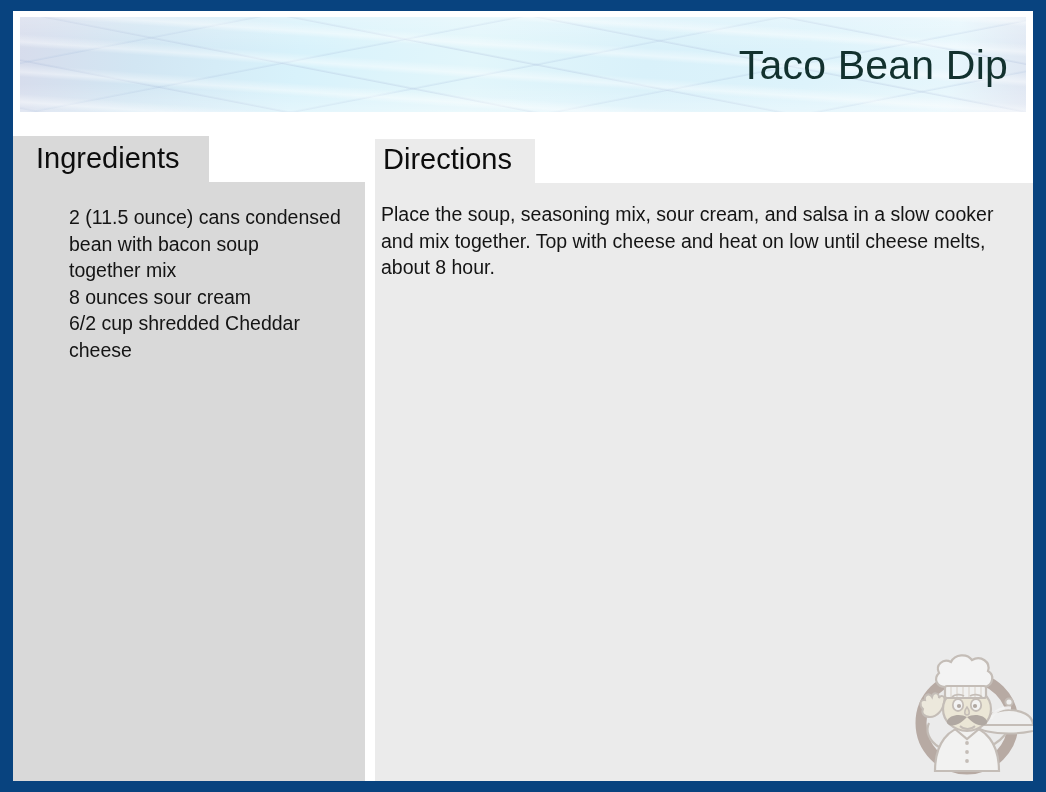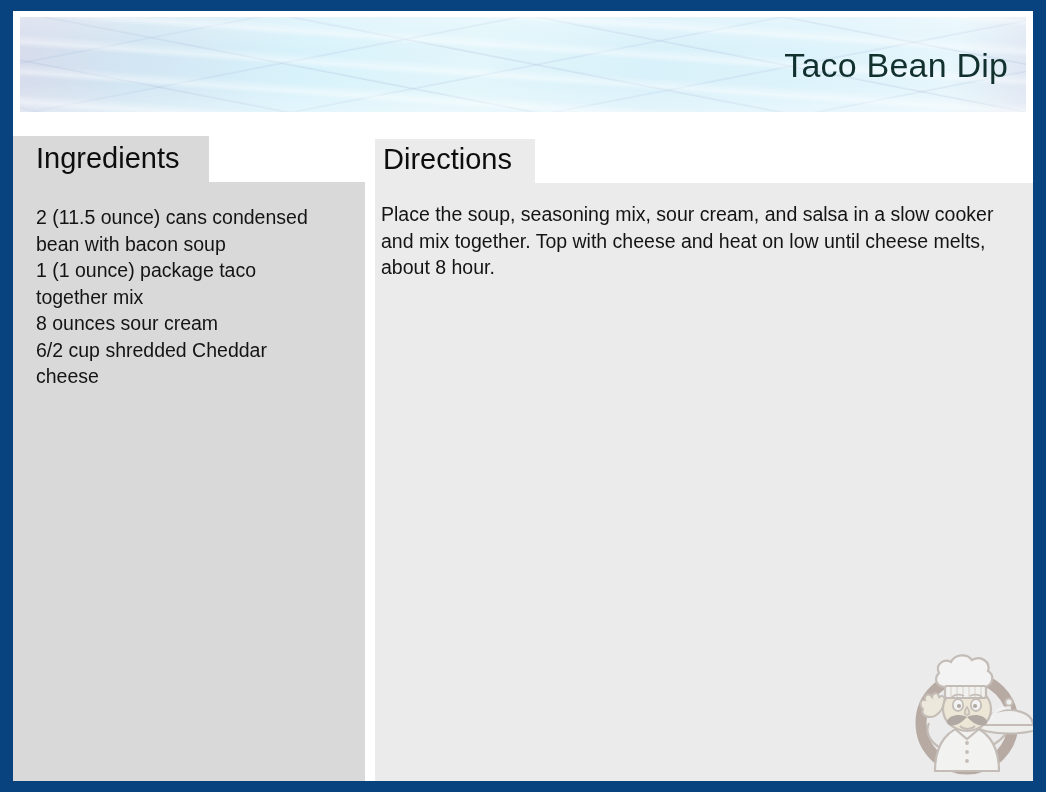--- a/index.html
+++ b/index.html
@@ -97,21 +97,21 @@
        rgba(255,255,255,0.00) 70%,
        rgba(255,255,255,0.30) 100%);
     pointer-events: none;
   }
 
   #recipe-title {
     position: absolute;
     right: 18px;
     top: 50%;
     transform: translateY(-50%);
-    font-size: 34px;
+    font-size: 41px;
     font-weight: 400;
     color: #12312e;
     letter-spacing: 0.2px;
     white-space: nowrap;
   }
 
   
   #ingredients-panel {
     position: absolute;
     left: 0px;
@@ -168,21 +168,21 @@
   #ingredients-list {
     left: 23px;
     top: 68px;
     width: 310px;
   }
   #directions-text {
     left: 6px;
     top: 62px;
     width: 620px;
   }
-  .ingredient-line { display: block; }
+  .ingredient-line { display: block; margin-left: 33px; }
 
   
   #food-photo {
     position: absolute;
     left: 185px;
     top: 380px;
     width: 600px;
     height: 360px;
     opacity: 0.16;
     pointer-events: none;
@@ -305,21 +305,20 @@
 
     <div id="photo-left-tint"></div>
     <div id="panel-gutter"></div>
 
     <div id="ingredients-panel">
       <div class="panel-tab-cut" id="ingredients-tab-cut"></div>
       <div class="panel-heading" id="ingredients-heading">Ingredients</div>
       <div class="panel-body" id="ingredients-list">
         <span class="ingredient-line">2 (11.5 ounce) cans condensed</span>
         <span class="ingredient-line">bean with bacon soup</span>
-        <span class="ingredient-line">1 (1 ounce) package taco</span>
         <span class="ingredient-line">together mix</span>
         <span class="ingredient-line">8 ounces sour cream</span>
         <span class="ingredient-line">6/2 cup shredded Cheddar</span>
         <span class="ingredient-line">cheese</span>
       </div>
     </div>
 
     <div id="directions-panel">
       <div class="panel-tab-cut" id="directions-tab-cut"></div>
       <div class="panel-heading" id="directions-heading">Directions</div>

